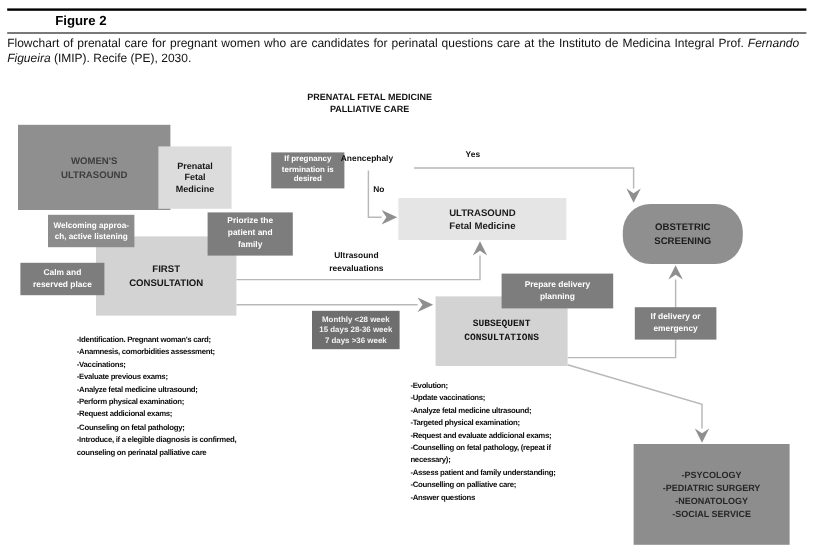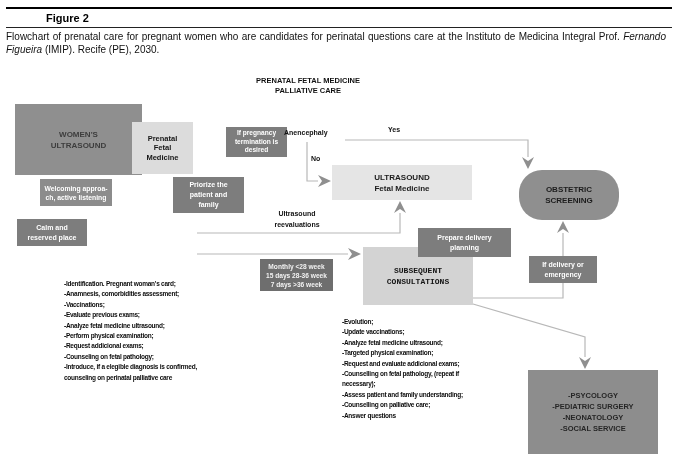--- a/index.html
+++ b/index.html
@@ -101,20 +101,22 @@
   <div class="title">PRENATAL FETAL MEDICINE
 PALLIATIVE CARE</div>
 
   <div class="node womens">WOMEN'S
 ULTRASOUND</div>
   <div class="node prenatal">Prenatal
 Fetal
 Medicine</div>
   <div class="node gbox welcoming">Welcoming approa-
 ch, active listening</div>
+  <div class="node first">FIRST
+CONSULTATION</div>
   <div class="node gbox calm">Calm and
 reserved place</div>
   <div class="node gbox priorize">Priorize the
 patient and
 family</div>
   <div class="node gbox ifpreg">If pregnancy
 termination is
 desired</div>
   <div class="node ultrasound">ULTRASOUND
 Fetal Medicine</div>

